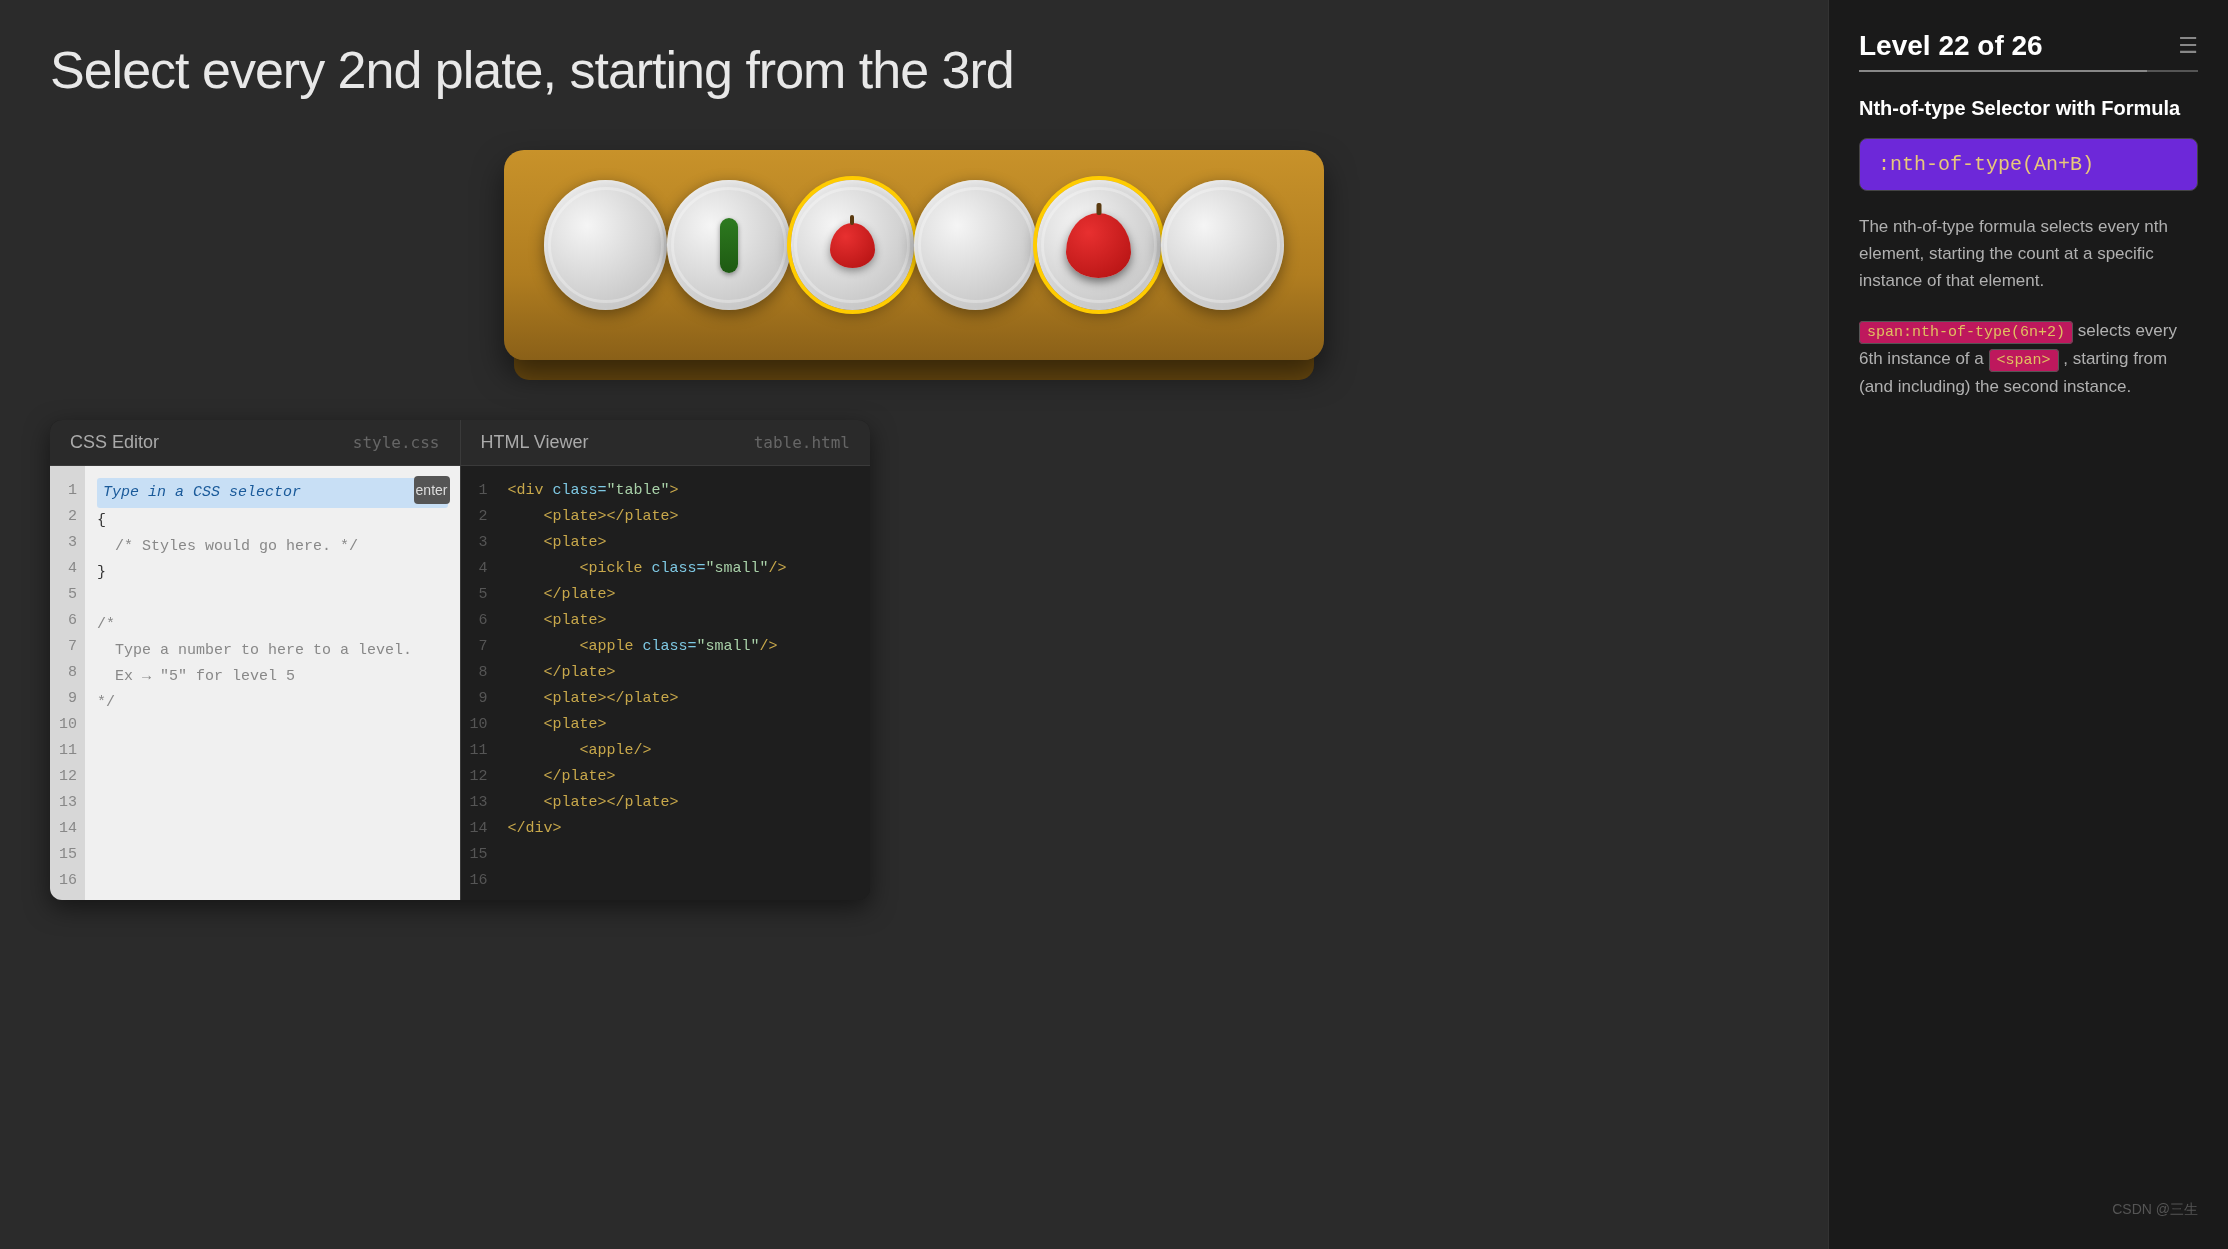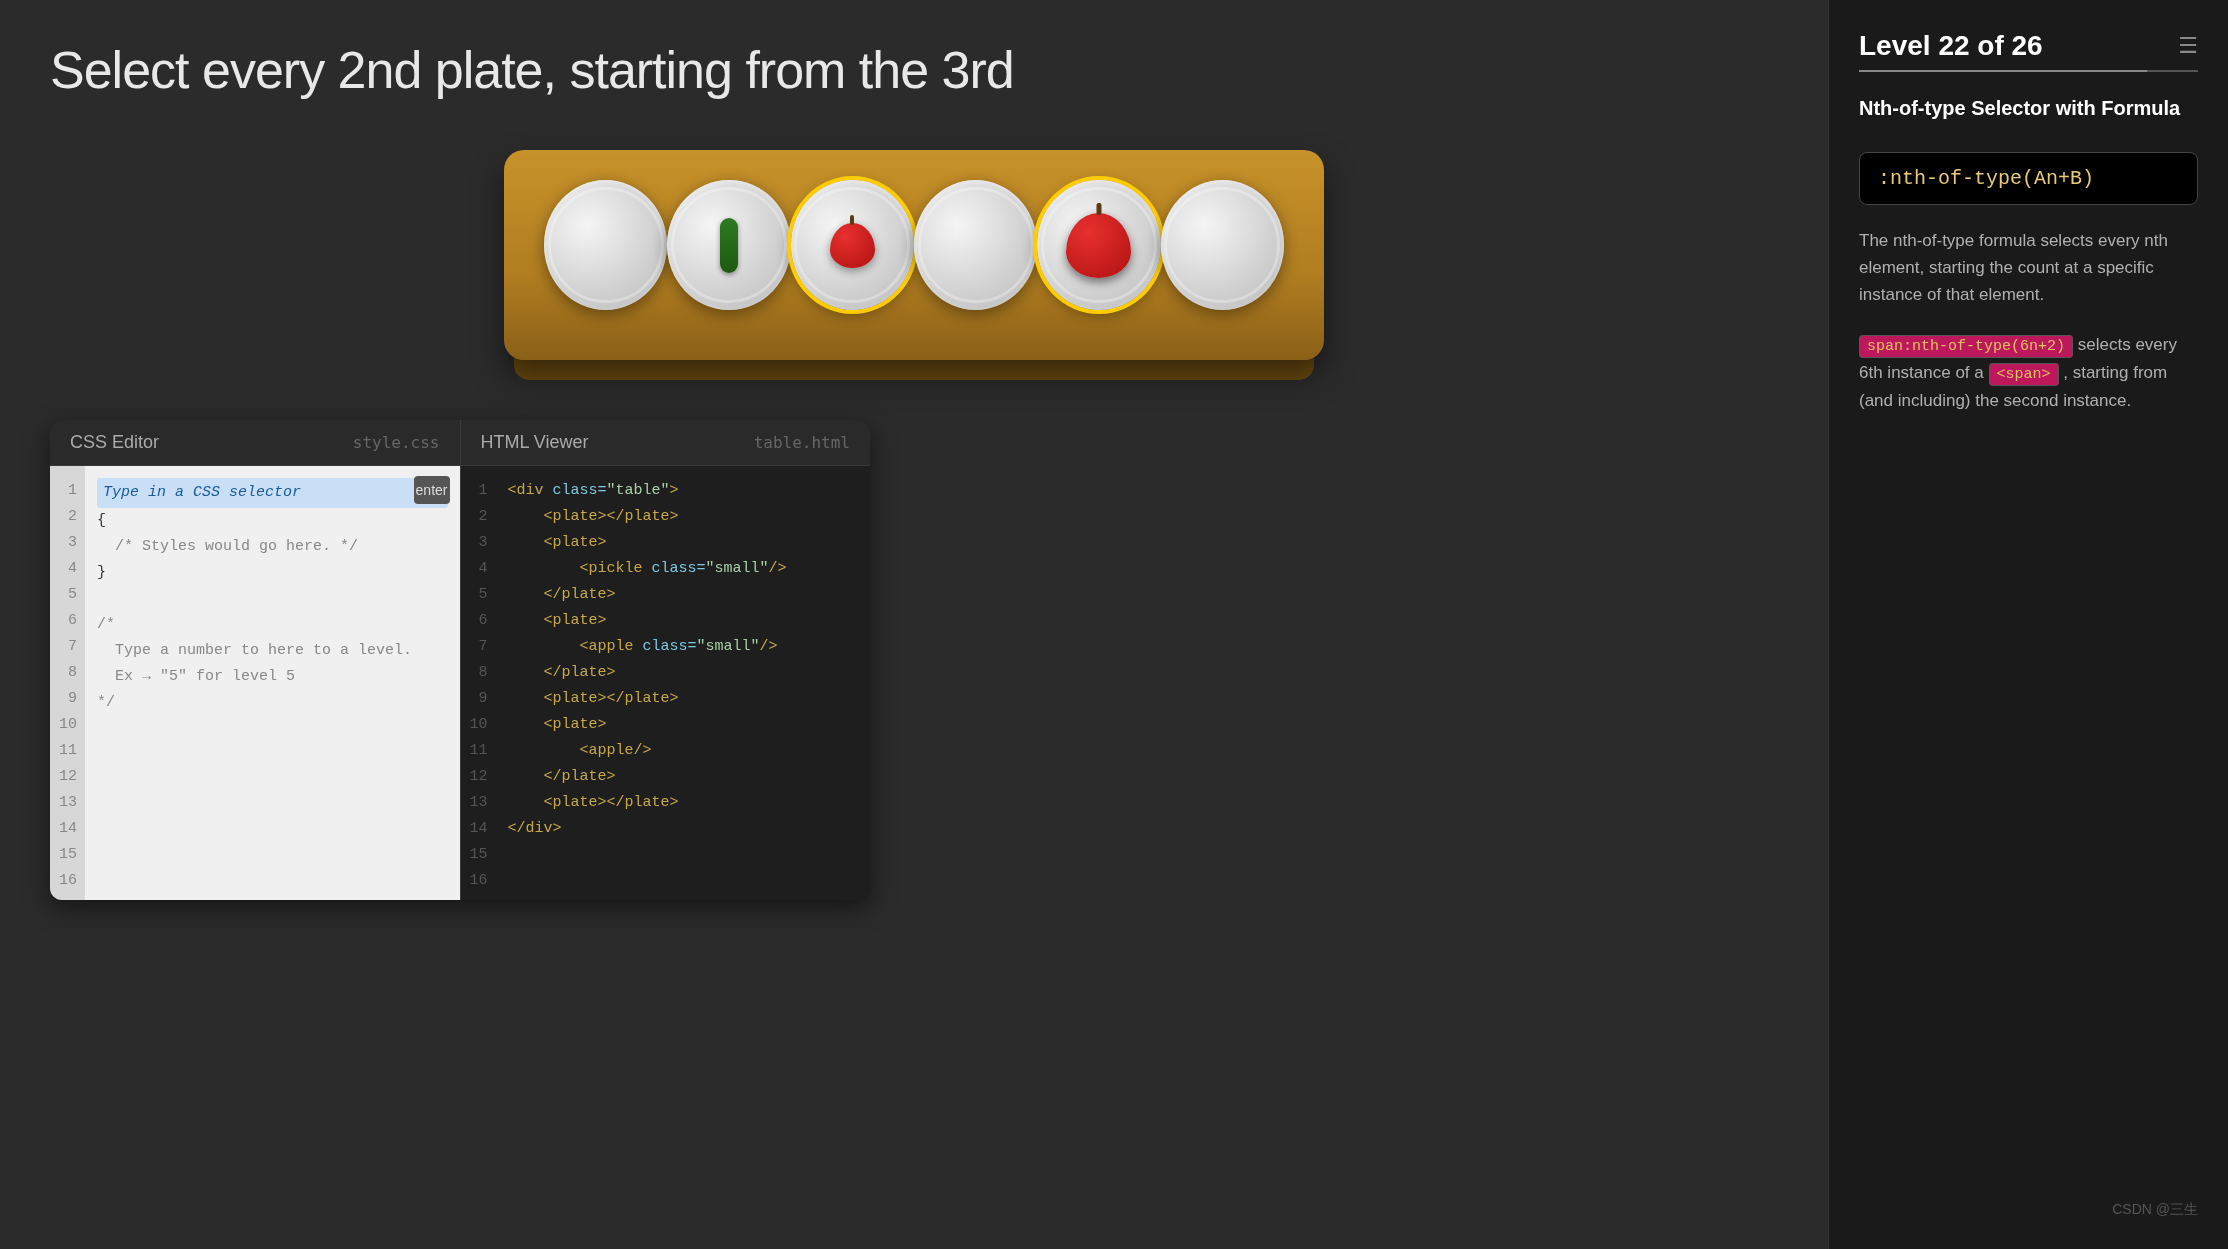--- a/index.html
+++ b/index.html
@@ -285,25 +285,25 @@
     .level-divider {
       height: 2px;
       background: linear-gradient(90deg, #888 85%, #555 85%);
       margin-bottom: 25px;
     }
 
     .selector-type-title {
       font-size: 20px;
       font-weight: 600;
       color: #ffffff;
-      margin-bottom: 32px;
+      margin-bottom: 18px;
     }
 
     .selector-formula {
-      background: #000000;
+      background: #6d28d9;
       border: 1px solid #444;
       border-radius: 8px;
       padding: 14px 18px;
       font-family: 'Courier New', monospace;
       font-size: 20px;
       color: #e8c97a;
       margin-bottom: 22px;
       display: inline-block;
     }
 

